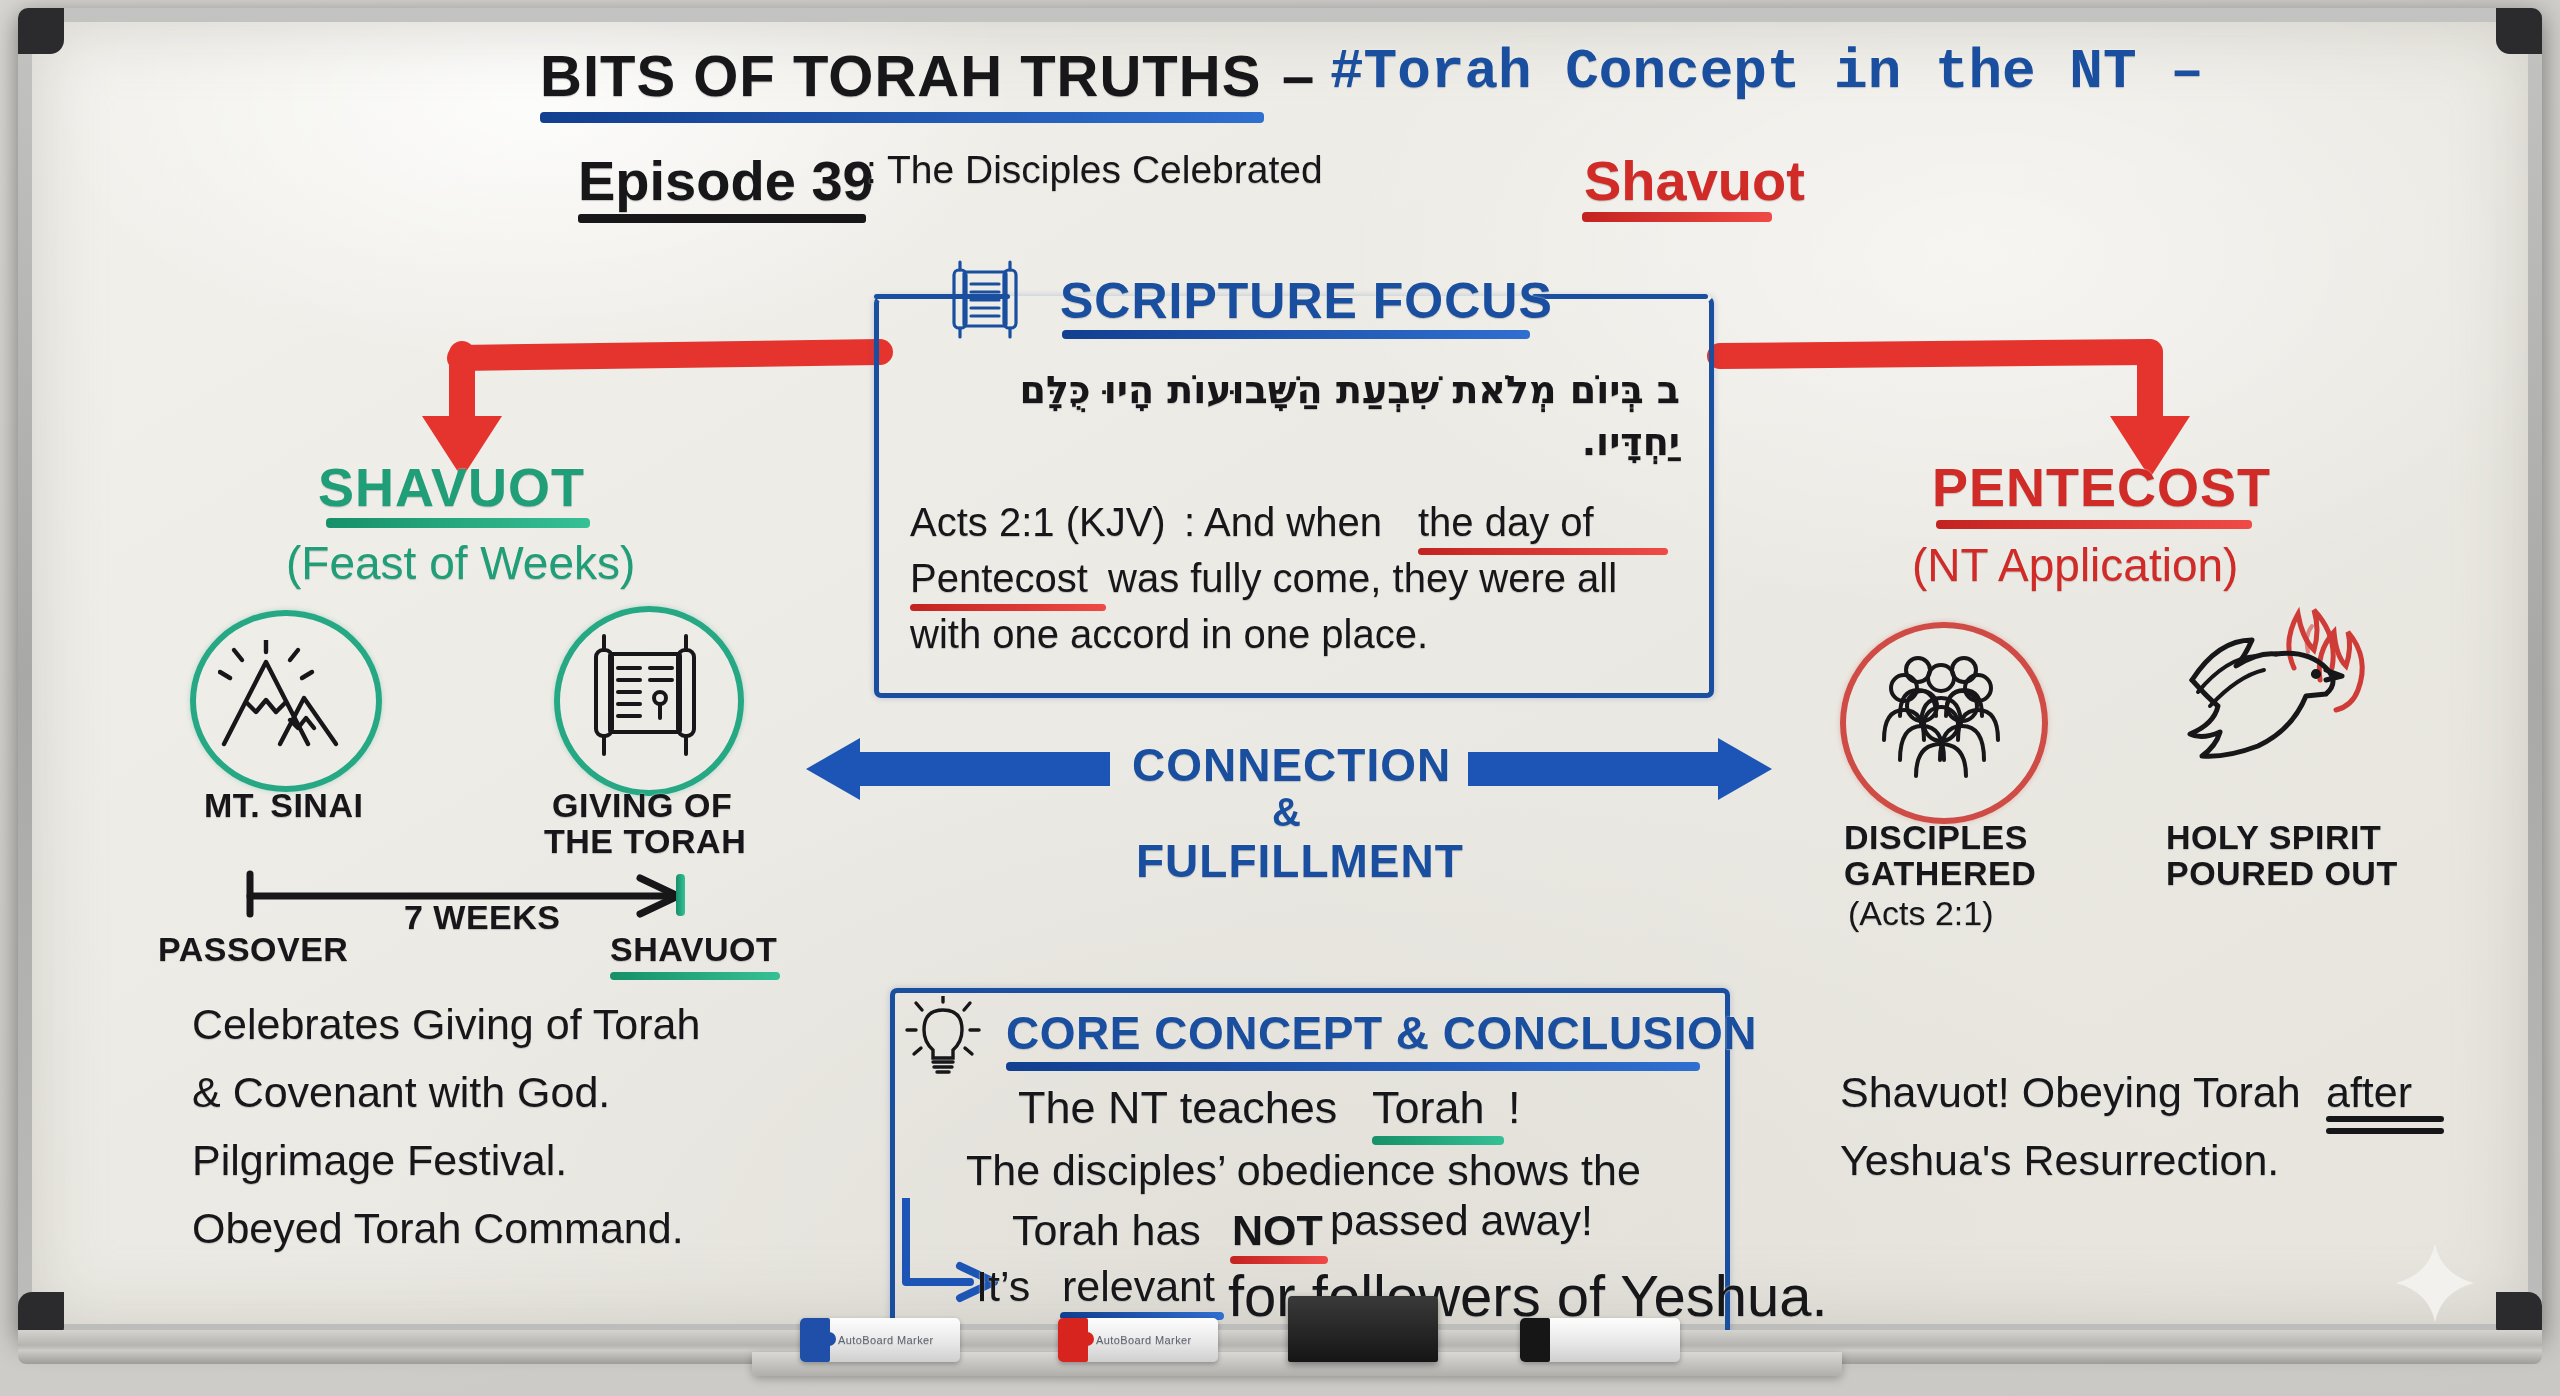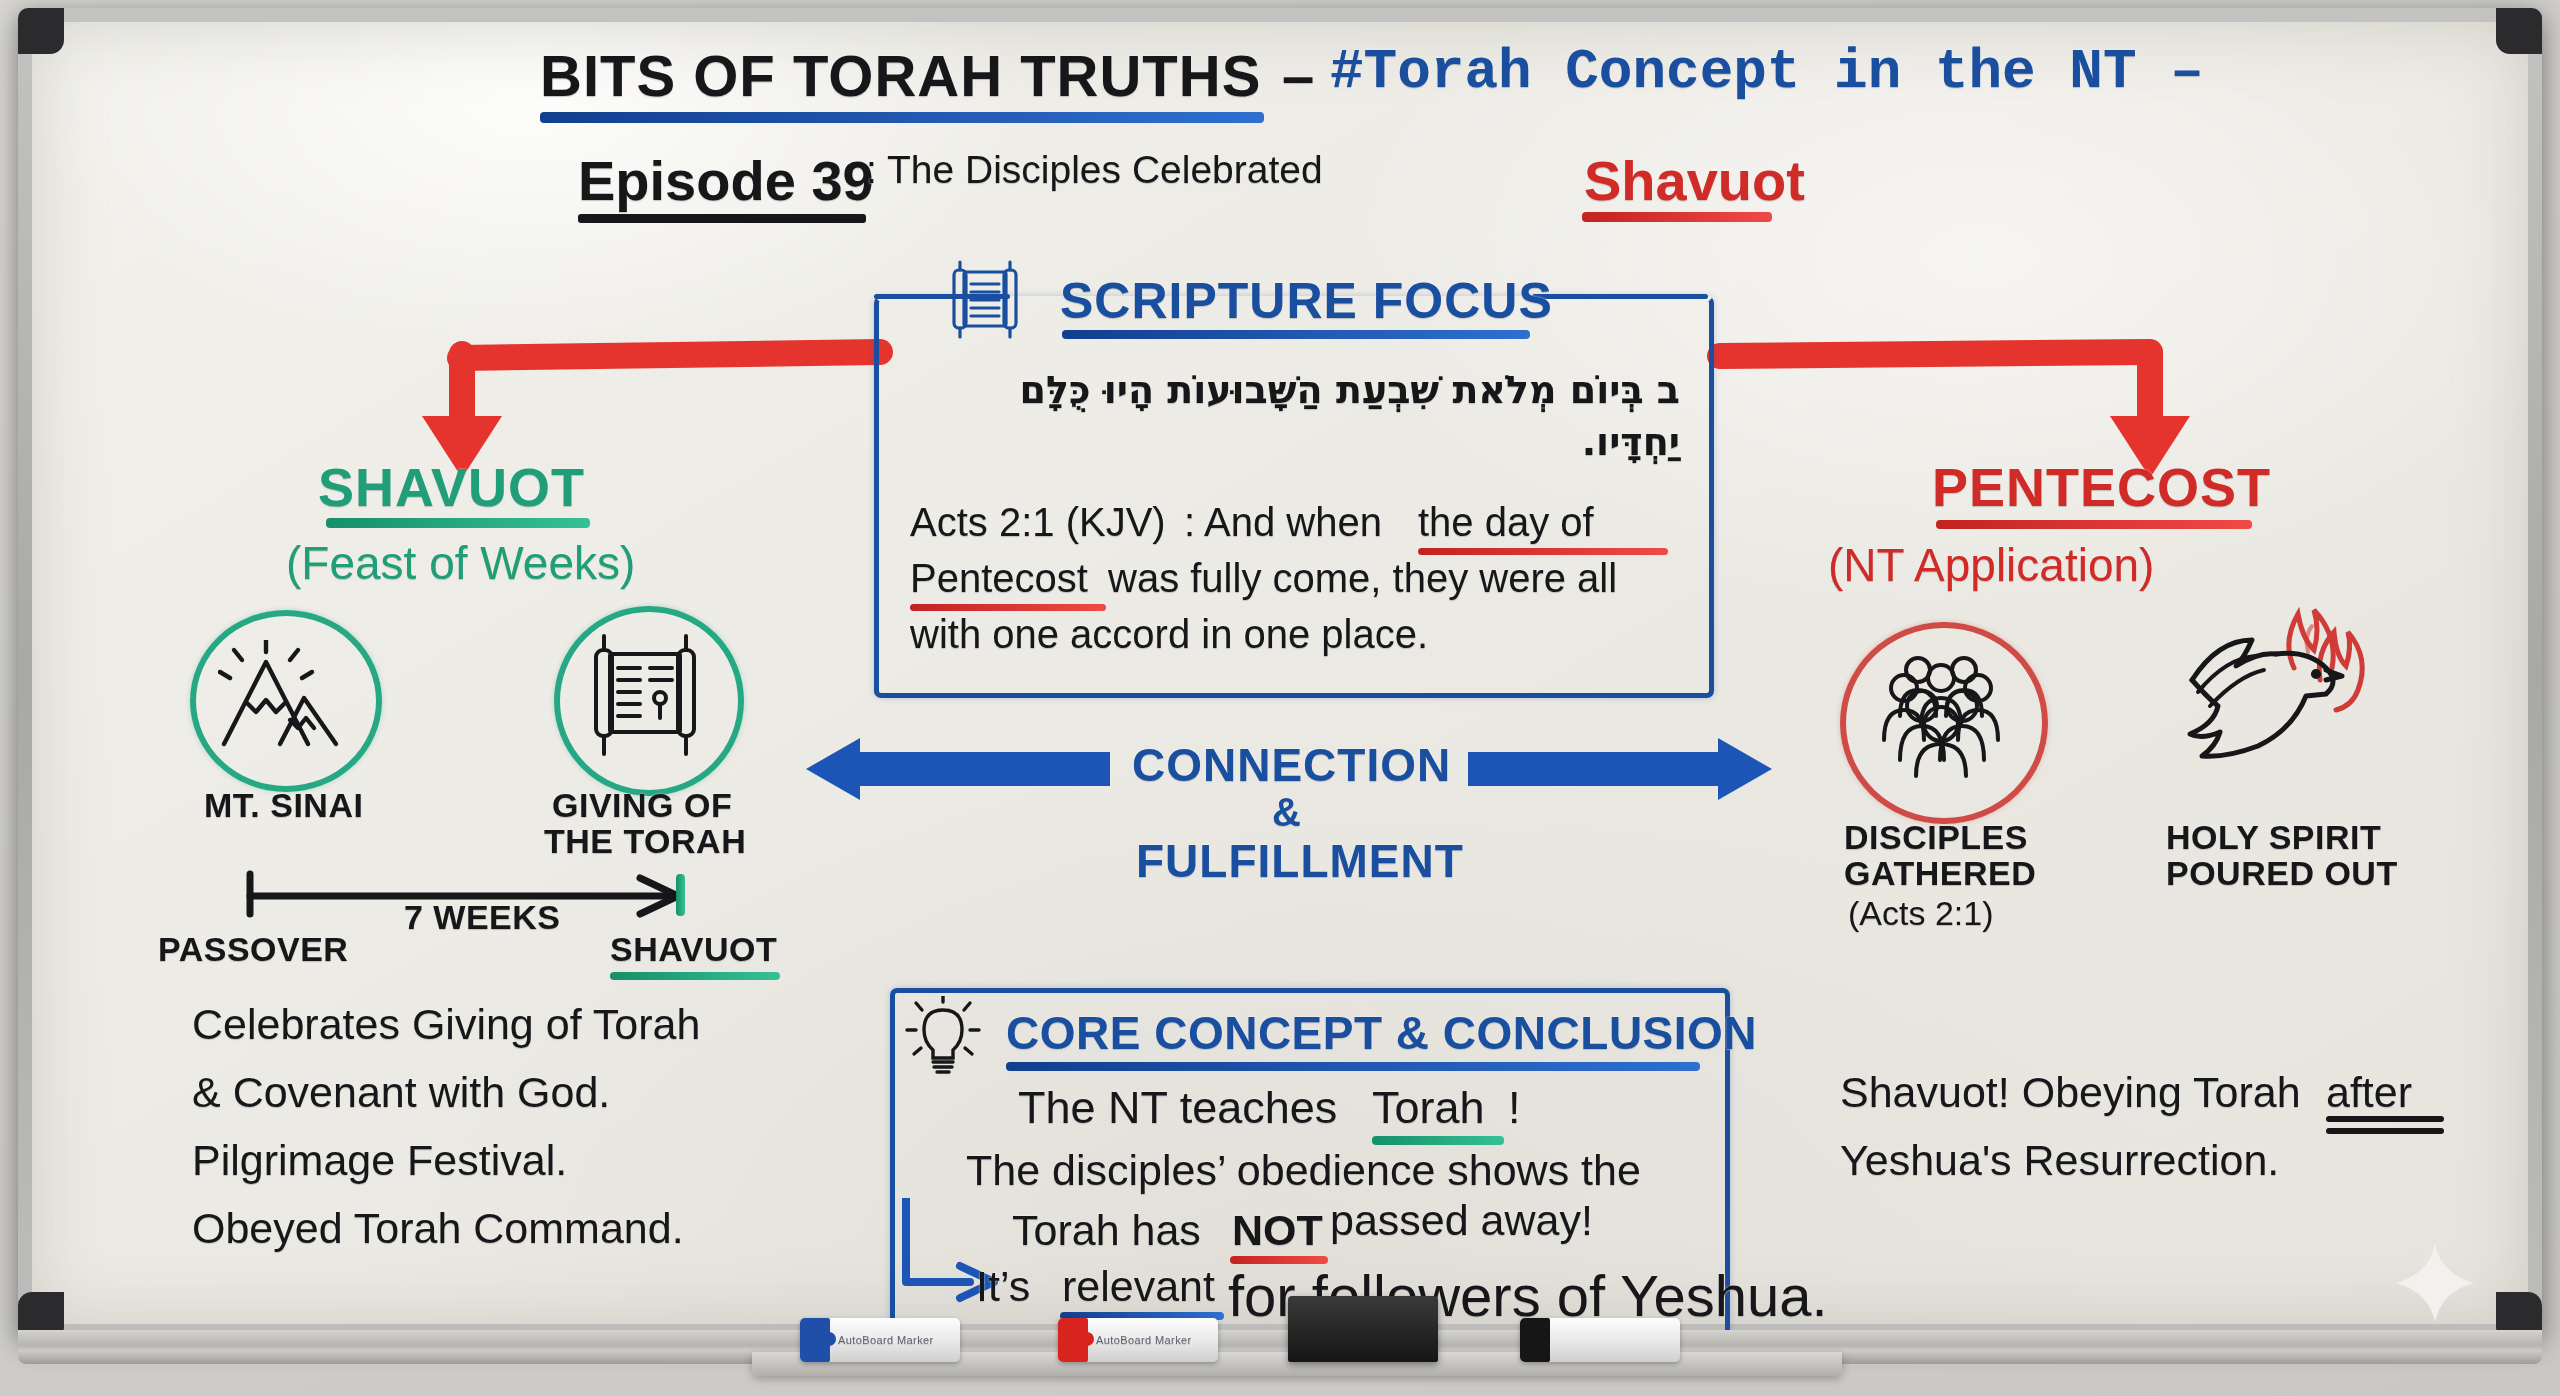--- a/index.html
+++ b/index.html
@@ -199,21 +199,21 @@
   <div class="ink blk" style="left:610px;top:930px;font-size:34px;font-weight:700;letter-spacing:.5px;">SHAVUOT</div>
   <div class="u-green" style="left:610px;top:972px;width:170px;height:8px;"></div>
 
   <div class="ink blk" style="left:192px;top:1068px;font-size:43px;">&amp; Covenant with God.</div>
   <div class="ink blk" style="left:192px;top:1000px;font-size:43px;">Celebrates Giving of Torah</div>
   <div class="ink blk" style="left:192px;top:1136px;font-size:43px;">Pilgrimage Festival.</div>
   <div class="ink blk" style="left:192px;top:1204px;font-size:43px;">Obeyed Torah Command.</div>
 
   <div class="ink red" style="left:1932px;top:456px;font-size:54px;font-weight:700;letter-spacing:1px;">PENTECOST</div>
   <div class="u-red" style="left:1936px;top:520px;width:316px;height:9px;"></div>
-  <div class="ink red" style="left:1828px;top:538px;font-size:46px;">(NT Application)</div>
+  <div class="ink red" style="left:1912px;top:538px;font-size:46px;">(NT Application)</div>
 
   <div class="circ circ-r" style="left:1840px;top:622px;width:196px;height:190px;"></div>
   <svg style="position:absolute;left:1868px;top:654px;width:146px;height:126px;" viewBox="0 0 146 126">
     <g stroke="#17171a" stroke-width="4" fill="none" stroke-linecap="round">
       <circle cx="36" cy="34" r="13"></circle>
         <path d="M16 86 Q16 56 36 56 Q56 56 56 86"></path>
       <circle cx="110" cy="34" r="13"></circle>
         <path d="M90 86 Q90 56 110 56 Q130 56 130 86"></path>
       <circle cx="50" cy="16" r="12"></circle>
         <path d="M32 62 Q32 36 50 36 Q68 36 68 62"></path>

